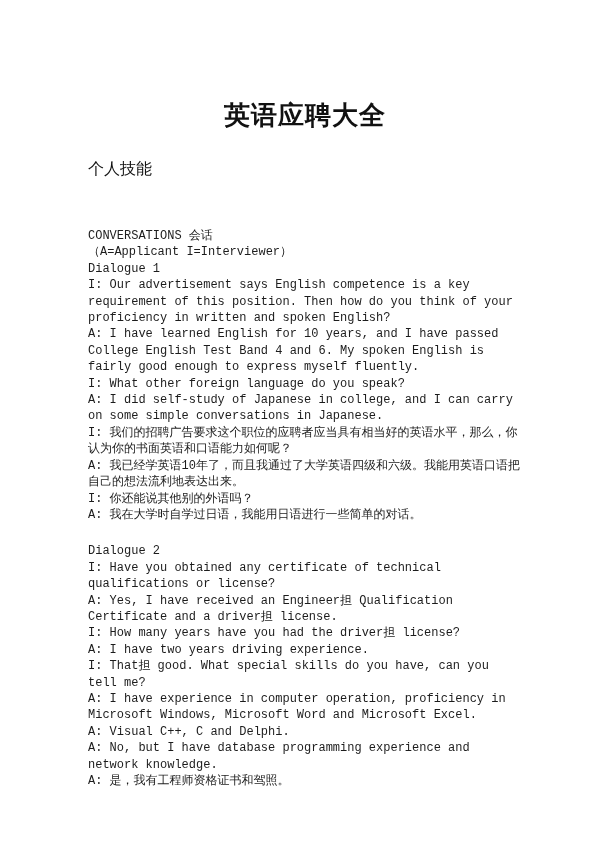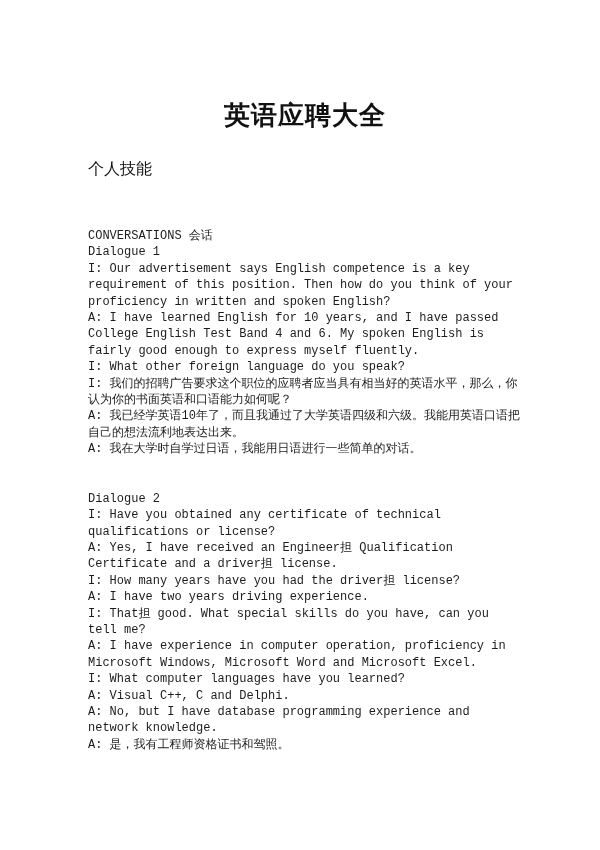--- a/index.html
+++ b/index.html
@@ -37,49 +37,51 @@
     font-size: 12px;
     line-height: 16.4px;
     color: #1c1c1c;
     width: 434px;
   }
   .line {
     white-space: pre-wrap;
     word-break: break-word;
   }
   .dialogue + .dialogue {
-    margin-top: 33px;
+    margin-top: 20px;
   }
 </style>
 </head>
 <body>
 
 <div class="page">
   <h1 class="doc-title">英语应聘大全</h1>
   <div class="doc-subtitle">个人技能</div>
   <div class="doc-body">
     <div class="line">CONVERSATIONS 会话</div>
+    <div class="line">（A=Applicant I=Interviewer）</div>
     <div id="dialogues">
         <section class="dialogue">
           <div class="line">Dialogue 1</div>
           <div class="line">I: Our advertisement says English competence is a key requirement of this position. Then how do you think of your proficiency in written and spoken English?</div>
           <div class="line">A: I have learned English for 10 years, and I have passed College English Test Band 4 and 6. My spoken English is fairly good enough to express myself fluently.</div>
           <div class="line">I: What other foreign language do you speak?</div>
+          <div class="line">A: I did self-study of Japanese in college, and I can carry on some simple conversations in Japanese.</div>
           <div class="line">I: 我们的招聘广告要求这个职位的应聘者应当具有相当好的英语水平，那么，你认为你的书面英语和口语能力如何呢？</div>
           <div class="line">A: 我已经学英语10年了，而且我通过了大学英语四级和六级。我能用英语口语把自己的想法流利地表达出来。</div>
+          <div class="line">I: 你还能说其他别的外语吗？</div>
           <div class="line">A: 我在大学时自学过日语，我能用日语进行一些简单的对话。</div>
         </section>
         <section class="dialogue">
           <div class="line">Dialogue 2</div>
           <div class="line">I: Have you obtained any certificate of technical qualifications or license?</div>
           <div class="line">A: Yes, I have received an Engineer担 Qualification Certificate and a driver担 license.</div>
           <div class="line">I: How many years have you had the driver担 license?</div>
           <div class="line">A: I have two years driving experience.</div>
           <div class="line">I: That担 good. What special skills do you have, can you tell me?</div>
           <div class="line">A: I have experience in computer operation, proficiency in Microsoft Windows, Microsoft Word and Microsoft Excel.</div>
-          <div class="line">I: What computer languages have you learned?</div>
           <div class="line">A: Visual C++, C and Delphi.</div>
           <div class="line">A: No, but I have database programming experience and network knowledge.</div>
           <div class="line">A: 是，我有工程师资格证书和驾照。</div>
         </section>
       </div>
   </div>
 </div>
 
 </body></html>

